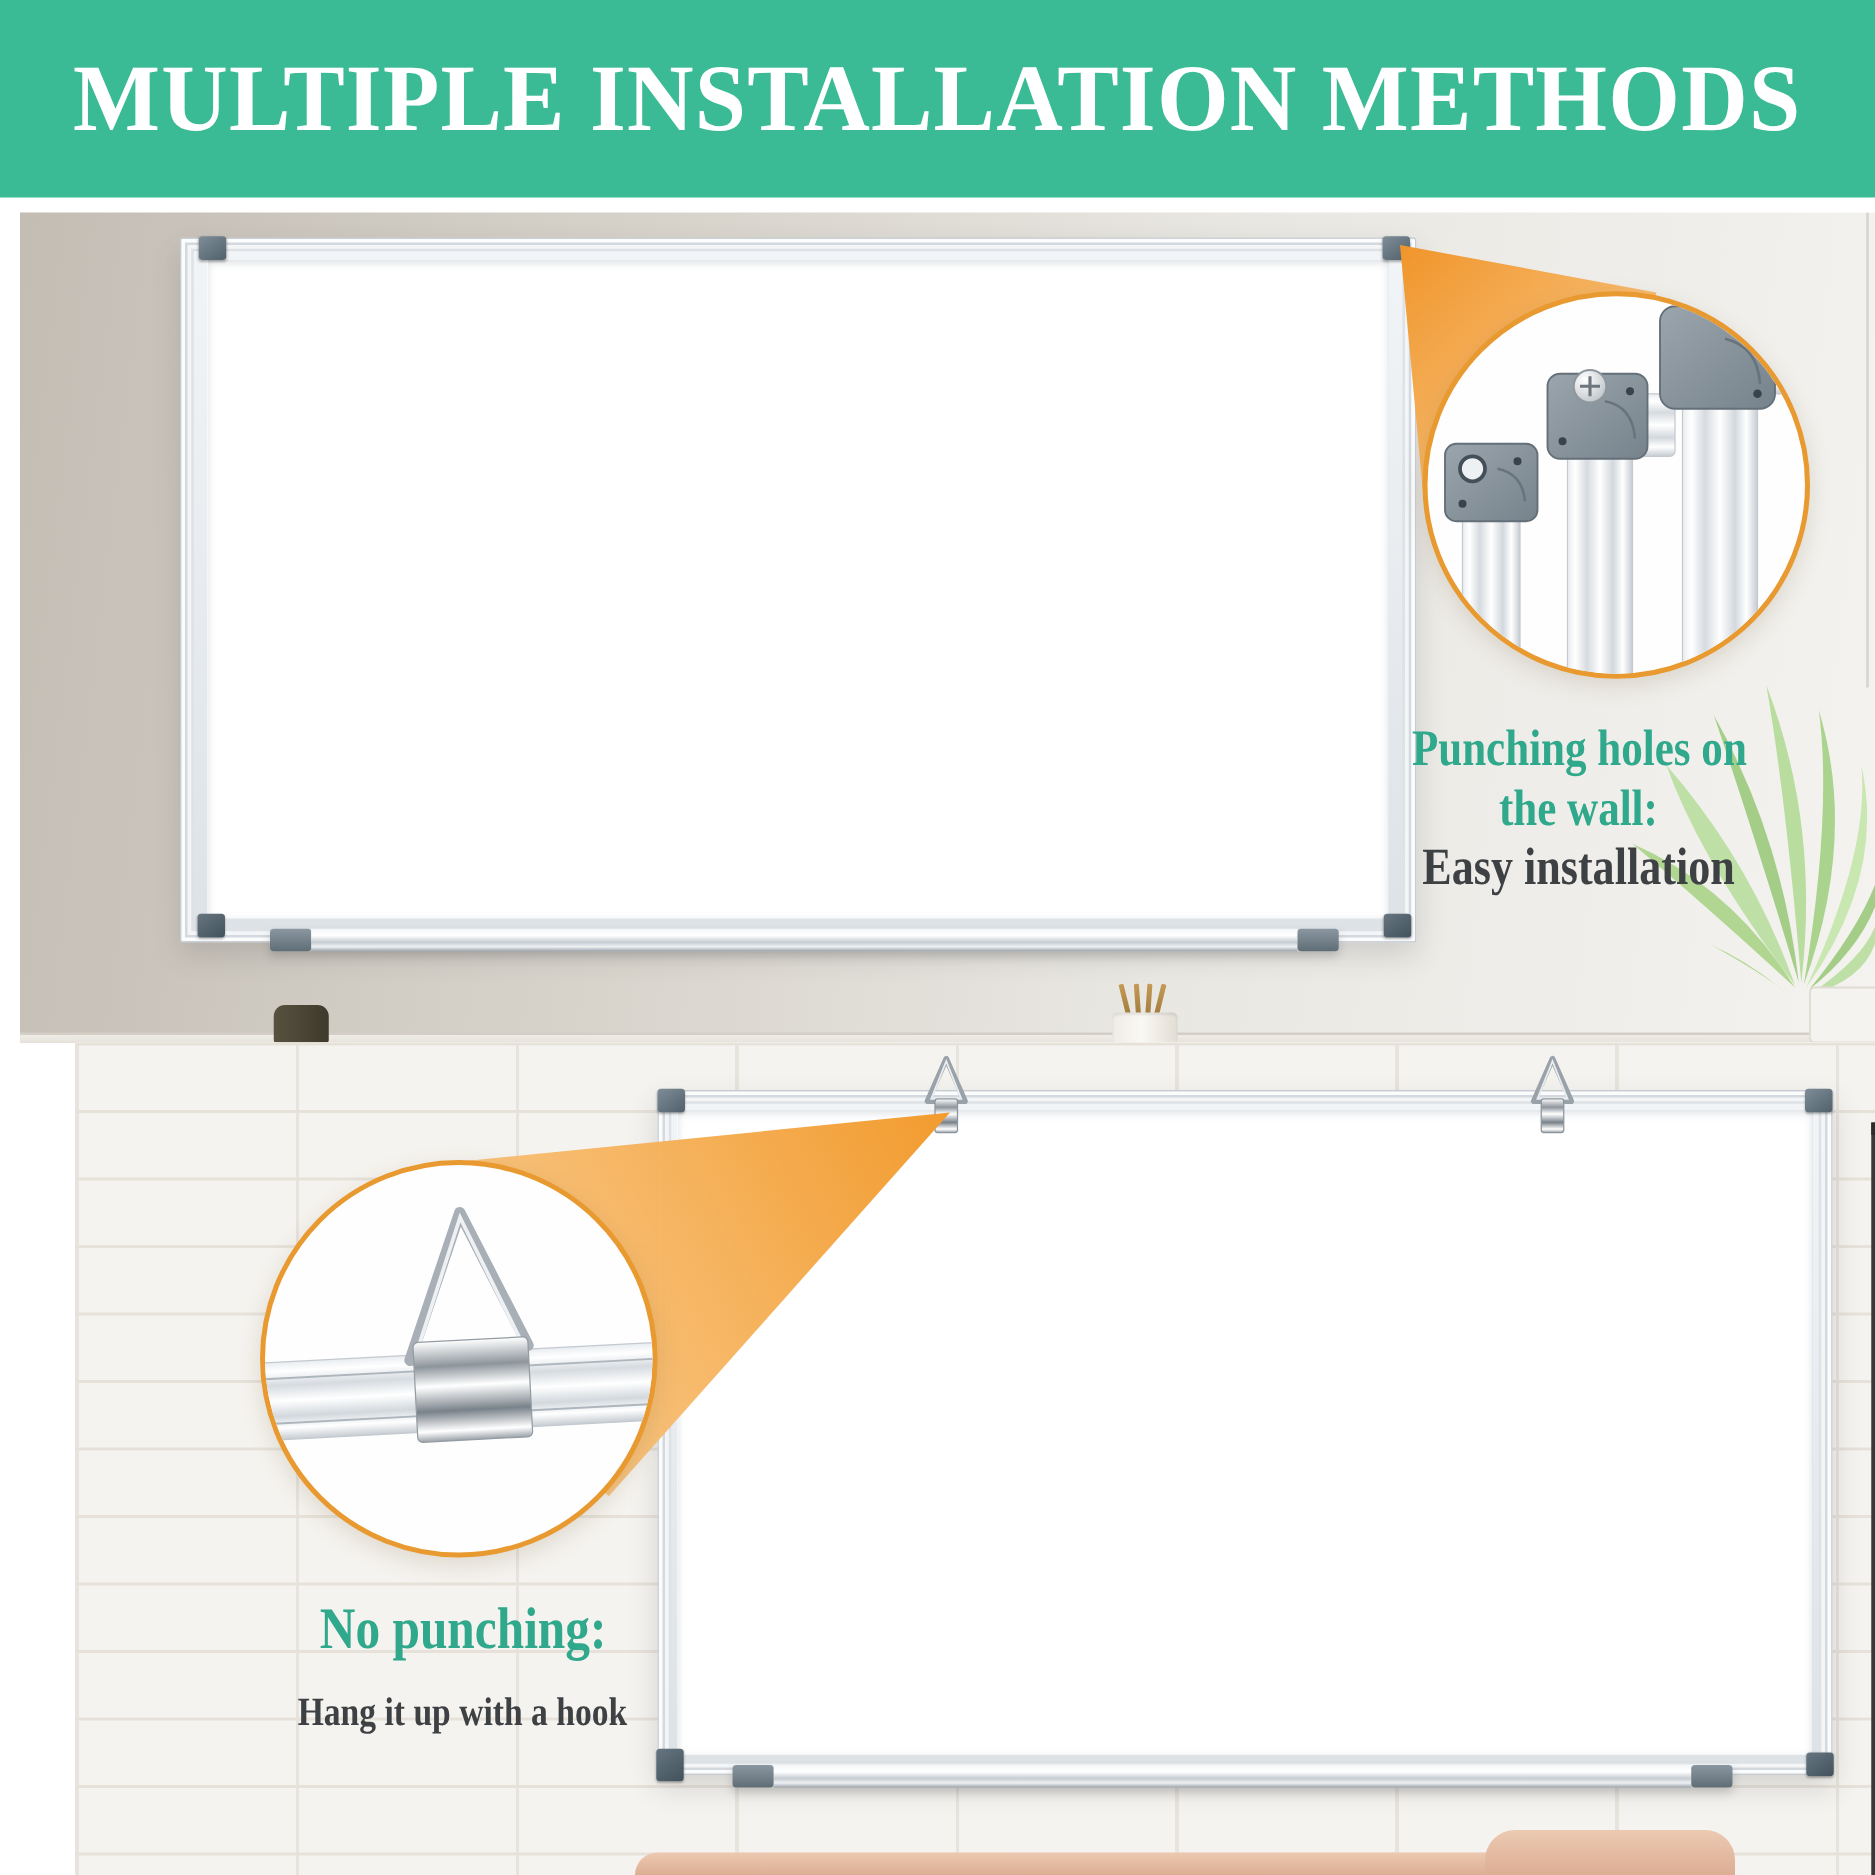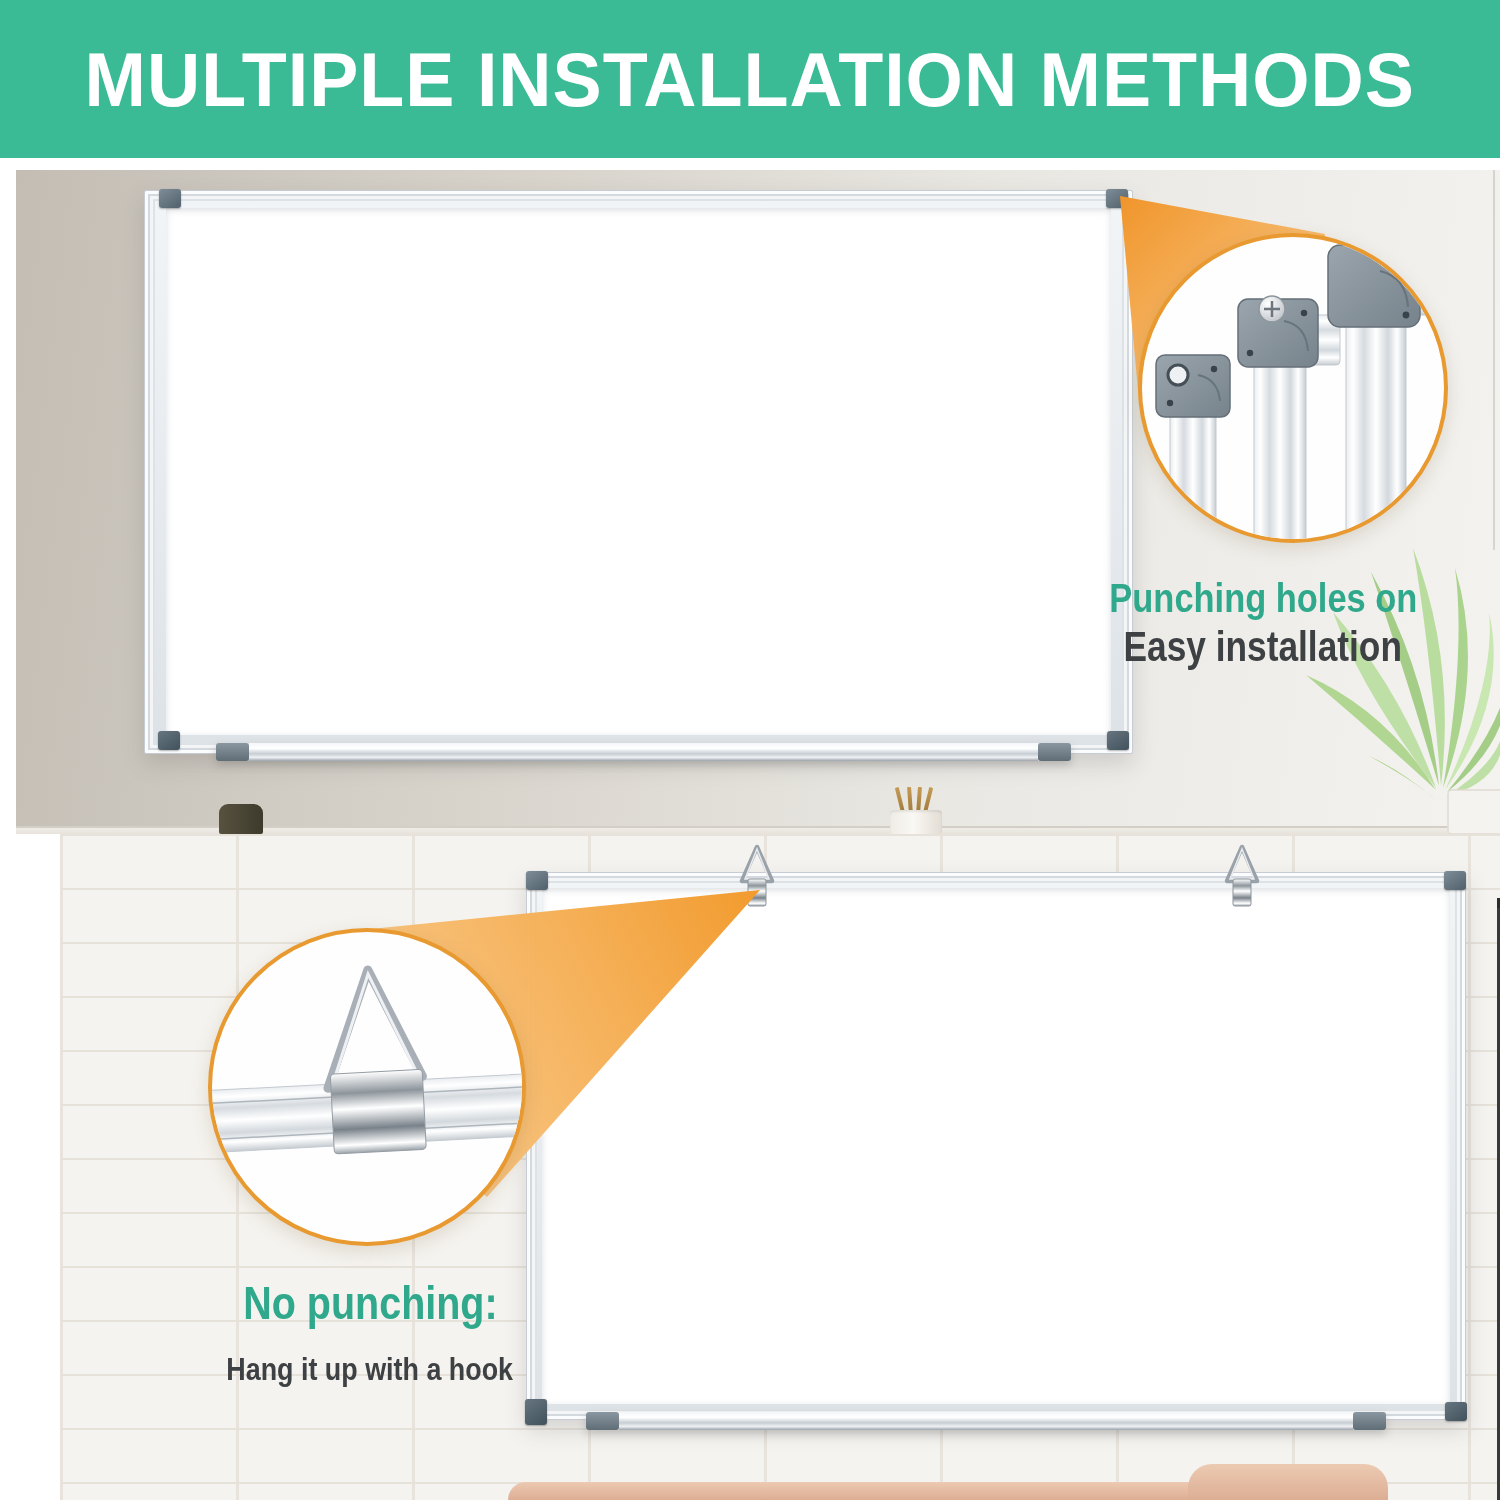--- a/index.html
+++ b/index.html
@@ -1,17 +1,17 @@
 <!DOCTYPE html>
 <html style="--banner-bg: #3abb95; --accent-teal: #2fa88b; --text-dark: #3e4143; --ring-orange: #e8992f; --beam-orange: #f5a238;"><head>
 <meta charset="utf-8">
 <style>
   html,body{margin:0;padding:0;background:#ffffff;}
   .canvas{position:relative;width:1500px;height:1500px;overflow:hidden;background:#ffffff;
-          font-family:Liberation Sans, sans-serif;}
+          font-family:Liberation Serif, serif;}
   .canvas *{box-sizing:border-box;}
 
   
   .banner{position:absolute;left:0;top:0;width:1500px;height:158px;
           background:var(--banner-bg,#3abb95);display:flex;align-items:center;justify-content:center;}
   .banner-title{color:#ffffff;font-size:76px;font-weight:bold;letter-spacing:1px;
                 display:inline-block;transform:scaleX(.97);white-space:nowrap;}
 
   
   .scene{position:absolute;left:16px;width:1500px;overflow:hidden;}
@@ -230,20 +230,21 @@
           <rect x="18" y="66" width="60" height="240" rx="6" fill="url(#alu-v)" stroke="#c3c9cf"></rect>
           <rect x="0" y="0" width="92" height="82" rx="12" fill="url(#capG)" stroke="#646f78" stroke-width="1.5"></rect>
           <path d="M52 26 q26 6 28 36" fill="none" stroke="#68747d" stroke-width="2.2"></path>
           <circle cx="78" cy="70" r="3.4" fill="#39434b"></circle>
         </g>
       </svg>
     </div>
 
     <div class="callout callout-top">
       <p class="h teal"><span class="cond">Punching holes on</span></p>
+      <p class="h teal"><span class="cond">the wall:</span></p>
       <p class="b darktxt"><span class="cond">Easy installation</span></p>
     </div>
   </section>
 
   <section class="scene scene-bottom">
     <div class="brick"></div>
 
     <div>
       <div class="shelf-frame-v"></div>
       <div class="shelf-frame-top"></div>

